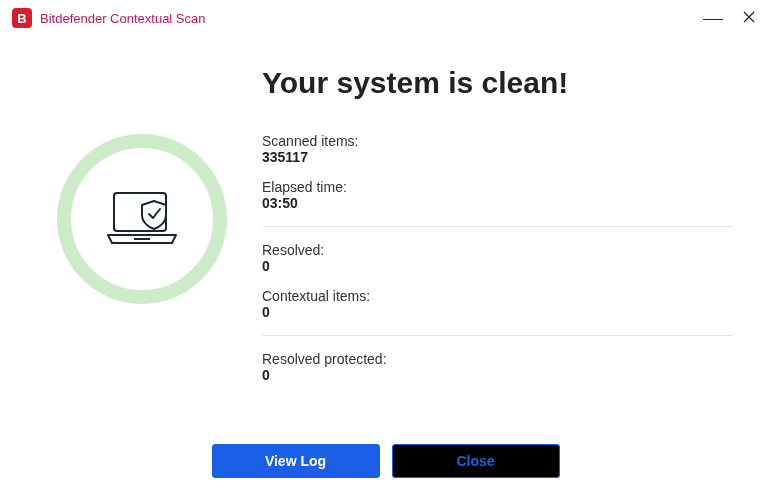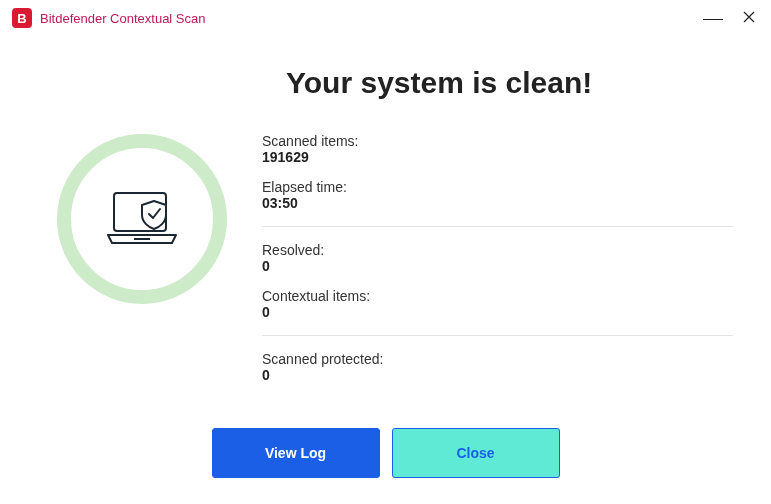--- a/index.html
+++ b/index.html
@@ -79,21 +79,20 @@
     }
     .right-col {
       flex: 1;
       padding-left: 20px;
     }
     .headline {
       font-size: 30px;
       font-weight: 700;
       color: #222;
       margin-bottom: 26px;
-      margin-left: 24px;
     }
     .stat-row {
       display: flex;
       justify-content: space-between;
       padding: 7px 0;
       font-size: 14px;
       color: #333;
       flex-direction: column;
     }
     .stat-value {
@@ -109,36 +108,36 @@
       position: absolute;
       bottom: 26px;
       left: 0;
       right: 0;
       display: flex;
       justify-content: center;
       gap: 12px;
     }
     .btn {
       width: 168px;
-      height: 50px;
+      height: 34px;
       border-radius: 3px;
       font-size: 14px;
       font-weight: 600;
       cursor: pointer;
       display: flex;
       align-items: center;
       justify-content: center;
     }
     .btn-primary {
       background: #1a5fe6;
       color: #fff;
       border: 1px solid #1a5fe6;
     }
     .btn-secondary {
-      background: #5eead4;
+      background: #000000;
       color: #1a5fe6;
       border: 1px solid #1a5fe6;
     }
   </style>
 </head>
 <body>
 
 <div class="titlebar">
   <div class="app-icon">B</div>
   <div class="app-title">Bitdefender Contextual Scan</div>
@@ -163,42 +162,42 @@
         <path d="M49 27 L53 31 L60 22" fill="none" stroke="#1b2733" stroke-width="2" stroke-linecap="round" stroke-linejoin="round"></path>
       </svg>
     </div>
   </div>
 
   <div class="right-col">
     <div class="headline">Your system is clean!</div>
 
     <div class="stat-row">
       <span>Scanned items:</span>
-      <span class="stat-value">191629</span>
+      <span class="stat-value">335117</span>
     </div>
     <div class="stat-row">
       <span>Elapsed time:</span>
       <span class="stat-value">03:50</span>
     </div>
 
     <hr class="divider">
 
     <div class="stat-row">
       <span>Resolved:</span>
       <span class="stat-value">0</span>
     </div>
     <div class="stat-row">
       <span>Contextual items:</span>
       <span class="stat-value">0</span>
     </div>
 
     <hr class="divider">
 
     <div class="stat-row">
-      <span>Scanned protected:</span>
+      <span>Resolved protected:</span>
       <span class="stat-value">0</span>
     </div>
   </div>
 </div>
 
 <div class="button-row">
   <div class="btn btn-primary">View Log</div>
   <div class="btn btn-secondary">Close</div>
 </div>
 

